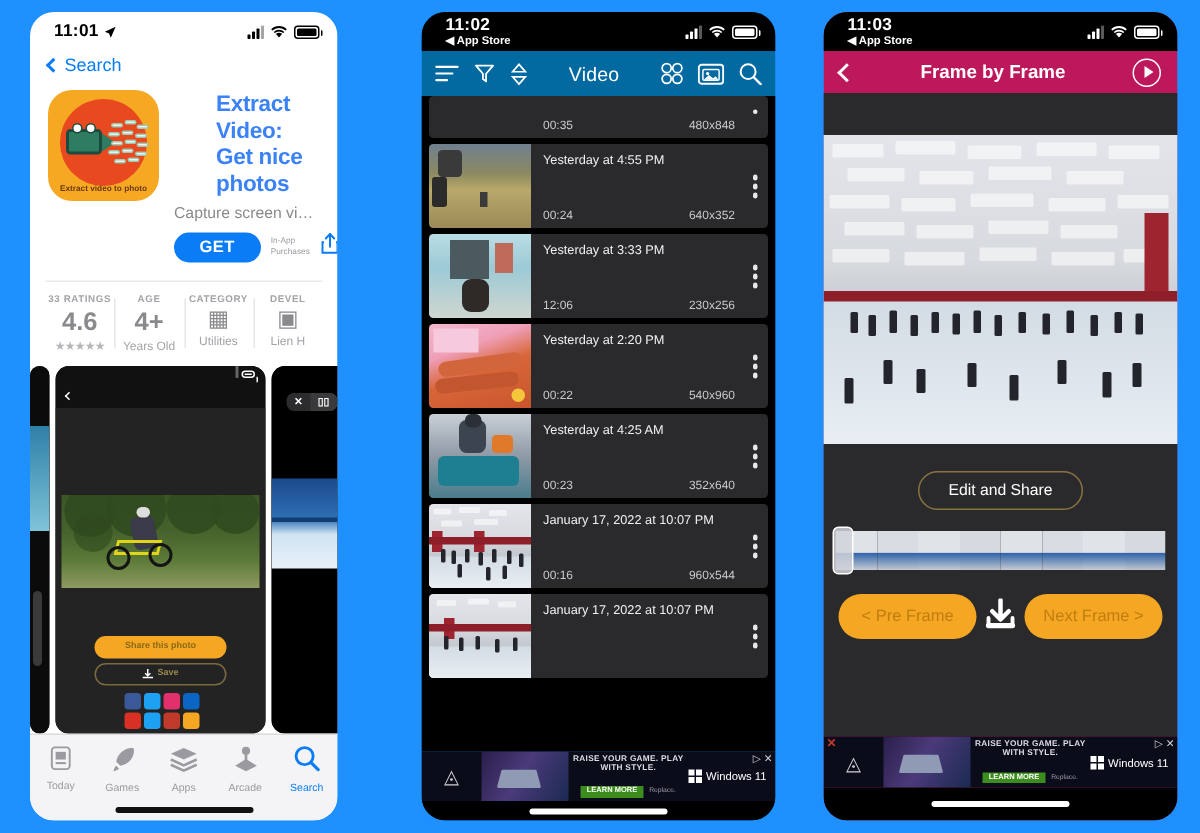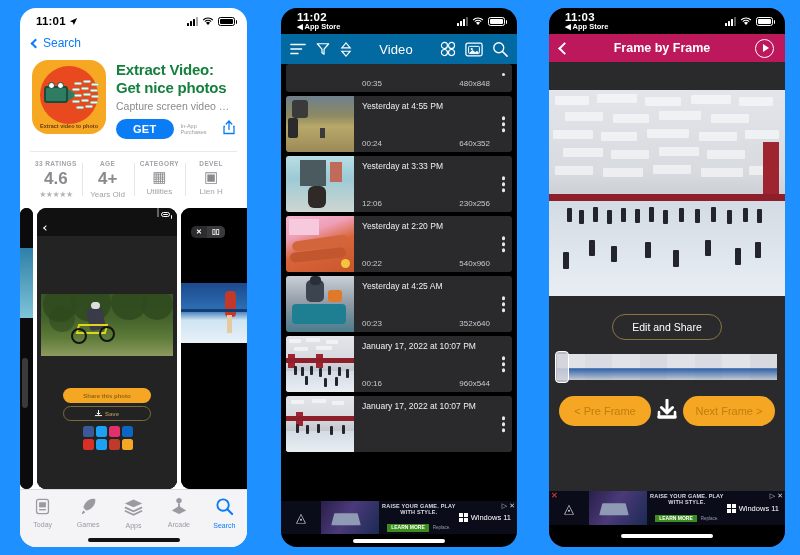--- a/index.html
+++ b/index.html
@@ -16,21 +16,21 @@
   .col2 { width: 266px; }
   .col3 { width: 268px; }
 
   
   .phone {
     position: absolute;
     border-radius: 16px;
     overflow: hidden;
     background: #000;
   }
-  .p1 { left: 20px; top: 8px; width: 227px; height: 539px; background:#fff; }
+  .p1 { left: 20px; top: 8px; width: 205px; height: 539px; background:#fff; }
   .p2 { left: 15px; top: 8px; width: 236px; height: 539px; }
   .p3 { left: 17px; top: 8px; width: 236px; height: 539px; }
 
   
   .statusbar {
     height: 26px; display: flex; align-items: center;
     justify-content: space-between; padding: 0 12px 0 16px;
     font-size: 11px; font-weight: bold;
   }
   .sb-light { color: #000; }
@@ -60,21 +60,21 @@
   }
   .app-icon .blob { position:absolute; left:8px; top:6px; width:58px;height:58px;border-radius:50%; background:#E8491F; }
   .app-icon .cam { position:absolute; left:12px; top:26px; width:24px;height:17px;background:#2E7D63;border-radius:3px; border:2px solid #1b4b3c;}
   .app-icon .cam::before{content:"";position:absolute;left:2px;top:-6px;width:5px;height:5px;border-radius:50%;background:#fff;border:1.5px solid #1b4b3c;}
   .app-icon .cam::after{content:"";position:absolute;left:11px;top:-6px;width:5px;height:5px;border-radius:50%;background:#fff;border:1.5px solid #1b4b3c;}
   .app-icon .lens{position:absolute;left:36px;top:29px;width:0;height:0;border-top:6px solid transparent;border-bottom:6px solid transparent;border-left:9px solid #2E7D63;}
   .app-icon .fan{position:absolute;right:6px;top:20px;width:28px;height:32px;}
   .app-icon .fan span{position:absolute;width:8px;height:3px;background:#eaf6ef;border-radius:2px;border:.5px solid #9fc9b2;}
   .app-icon .cap{position:absolute;left:0;right:0;bottom:5px;text-align:center;font-size:5.5px;color:#6b3a10;font-weight:bold;}
   .as-meta { flex:1; min-width:0; padding-top:1px; }
-  .as-title { font-size:15px; font-weight:bold; color:#15803d; line-height:1.18; letter-spacing:-.2px;}
+  .as-title { font-size:15px; font-weight:bold; color:#3b82f6; line-height:1.18; letter-spacing:-.2px;margin-left:28px;}
   .as-sub { font-size:10.5px; color:#8a8a8e; margin-top:4px; white-space:nowrap; overflow:hidden; text-overflow:ellipsis;}
   .as-actions { display:flex; align-items:center; gap:7px; margin-top:7px;}
   .get-btn { background:#0a7cf6; color:#fff; font-size:11px; font-weight:bold; padding:4px 17px; border-radius:12px; border:none; letter-spacing:.3px;}
   .iap { font-size:5.5px; color:#9a9aa0; line-height:1.25; }
   .share-ic { margin-left:auto; color:#0a7cf6; }
 
   .as-stats { display:flex; border-top:1px solid #e9e9ed; margin:8px 10px 0; padding-top:8px; }
   .stat { flex:1; text-align:center; position:relative; padding:0 2px;}
   .stat + .stat::before { content:""; position:absolute;left:0;top:3px;bottom:3px;width:1px;background:#e6e6ea;}
   .stat-h { font-size:6.5px; color:#a3a3a8; letter-spacing:.4px; font-weight:bold;}

